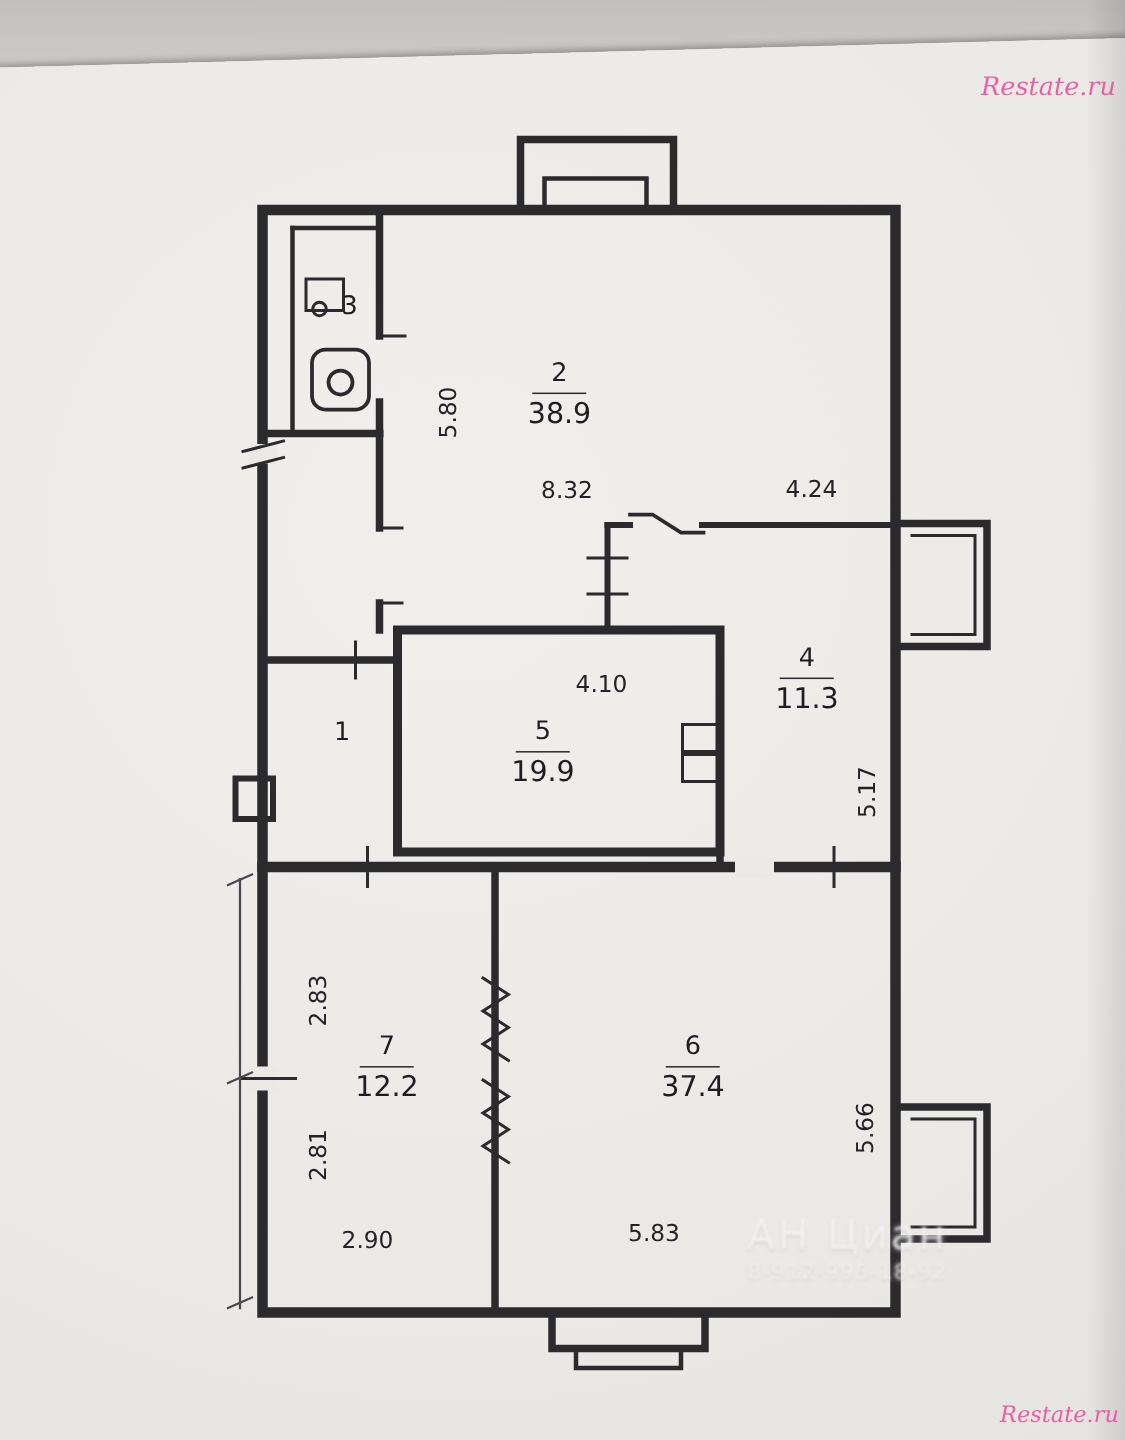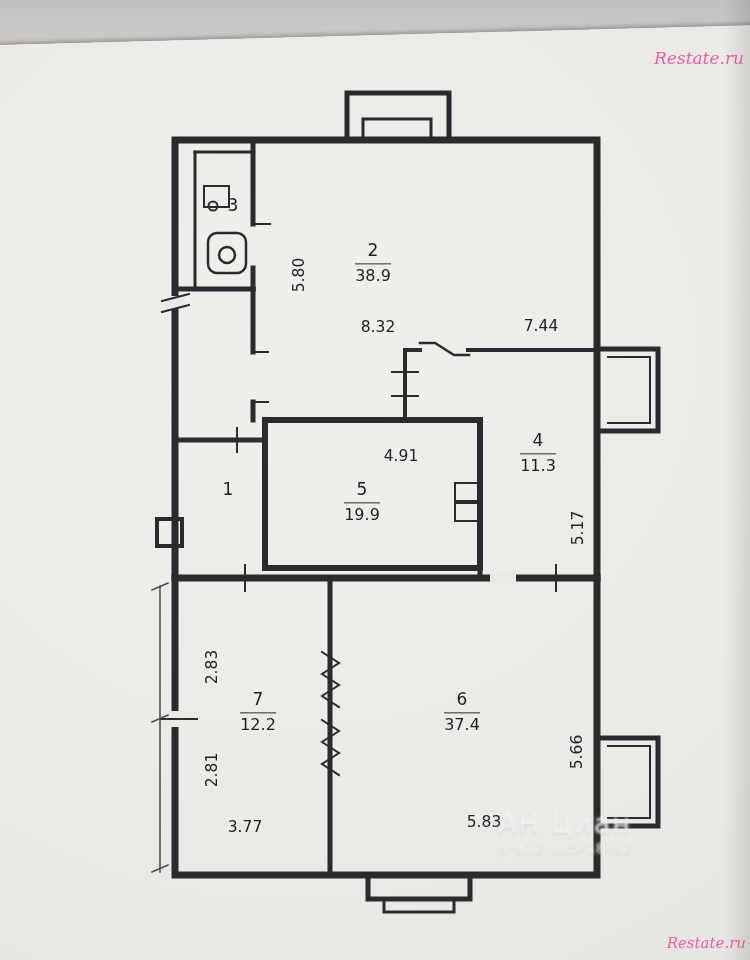--- a/index.html
+++ b/index.html
@@ -20,21 +20,21 @@
     pointer-events:none;
   }
   svg.plan{position:absolute;left:0;top:0;}
   .lbl{position:absolute;color:#232327;white-space:nowrap;}
   .room{
     position:absolute;transform:translate(-50%,-50%);
     display:flex;flex-direction:column;align-items:center;line-height:1.1;
   }
   .room .num{font-size:17px;color:#1e1e22;}
   .room .bar{width:36px;border-top:1.6px solid #2a2a2e;margin:3px 0;}
-  .room .area{font-size:16px;color:#1e1e22;}
+  .room .area{font-size:19px;color:#1e1e22;}
   .dim{font-size:15.5px;transform:translate(-50%,-50%);}
   .dim.v{transform:translate(-50%,-50%) rotate(-90deg);}
   .wm-corner{
     position:absolute;color:#ec4899;font-family:"DejaVu Serif",serif;
     font-style:italic;opacity:.85;
   }
   .wm-tr{top:48px;right:6px;font-size:17px;}
   .wm-br{bottom:8px;right:4px;font-size:15px;}
   .wm-center{
     position:absolute;left:565px;top:833px;transform:translate(-50%,-50%);
@@ -189,27 +189,27 @@
 </div>
 
 <div class="room" style="left:258px;top:712px;">
   <span class="num">7</span>
   <span class="bar"></span>
   <span class="area">12.2</span>
 </div>
 
 <div class="lbl dim v" style="left:299px;top:275px;">5.80</div>
 <div class="lbl dim" style="left:378px;top:327px;">8.32</div>
-<div class="lbl dim" style="left:541px;top:326px;">7.44</div>
-<div class="lbl dim" style="left:401px;top:456px;">4.91</div>
+<div class="lbl dim" style="left:541px;top:326px;">4.24</div>
+<div class="lbl dim" style="left:401px;top:456px;">4.10</div>
 <div class="lbl dim v" style="left:578px;top:528px;">5.17</div>
 <div class="lbl dim v" style="left:212px;top:667px;">2.83</div>
 <div class="lbl dim v" style="left:212px;top:770px;">2.81</div>
-<div class="lbl dim" style="left:245px;top:827px;">3.77</div>
-<div class="lbl dim" style="left:436px;top:822px;margin-left:48px;">5.83</div>
+<div class="lbl dim" style="left:245px;top:827px;">2.90</div>
+<div class="lbl dim" style="left:436px;top:822px;">5.83</div>
 <div class="lbl dim v" style="left:577px;top:752px;">5.66</div>
 
 <div class="wm-corner wm-tr">Restate.ru</div>
 <div class="wm-corner wm-br">Restate.ru</div>
 <div class="wm-center">
   <div class="l1">АН Циан</div>
   <div class="l2">8-912-995-18-92</div>
 </div>
 
 </body></html>

